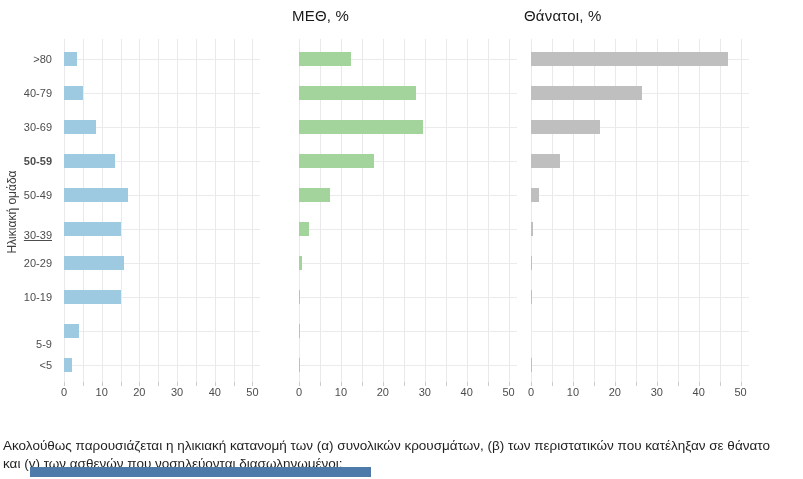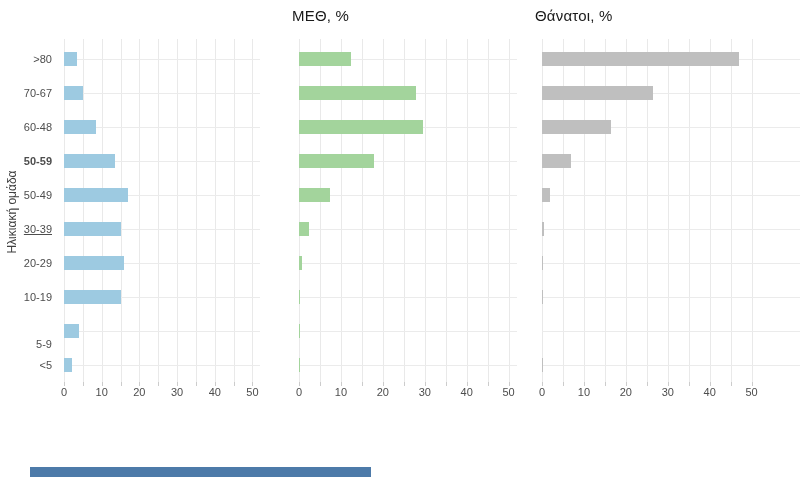--- a/index.html
+++ b/index.html
@@ -4,21 +4,21 @@
 <style>
   html,body{margin:0;padding:0;background:#ffffff;}
   .screen{
     position:relative;width:803px;height:479px;background:#ffffff;overflow:hidden;
     font-family:"Liberation Sans","DejaVu Sans",sans-serif;
   }
   .figure{position:absolute;left:0;top:0;width:803px;height:420px;}
   .chart{position:absolute;top:0;height:410px;}
   .chart.c1{left:64px;width:196px;}
   .chart.c2{left:299px;width:218px;}
-  .chart.c3{left:542px;width:218px;padding-left:40px;}
+  .chart.c3{left:531px;width:218px;}
   .ctitle{
     position:absolute;top:7px;left:-7px;font-size:15px;color:#1a1a1a;
     white-space:nowrap;letter-spacing:.2px;
   }
   .panel{position:absolute;left:0;top:42px;width:100%;height:340px;background:#ffffff;}
   .gv{position:absolute;top:-3px;bottom:0;width:1px;background:#e9e9e9;}
   .gh{position:absolute;left:0;right:0;height:1px;background:#ebebeb;}
   .tick{position:absolute;bottom:-4px;height:4px;width:1px;background:#cccccc;}
   .bar{position:absolute;left:0;height:14px;}
   .xlabels{position:absolute;left:0;top:386px;width:100%;height:14px;}
@@ -42,25 +42,25 @@
 <body>
 
 <div class="screen">
 
   <div class="figure">
 
     <div class="ytitle">Ηλικιακή ομάδα</div>
 
     <div class="ylabels" id="ylabels">
         <div class="ylab" style="top: 17px;">&gt;80</div>
-        <div class="ylab" style="top: 51px;">70-67</div>
-        <div class="ylab" style="top: 85px;">60-48</div>
+        <div class="ylab" style="top: 51px;">40-79</div>
+        <div class="ylab" style="top: 85px;">30-69</div>
         <div class="ylab" style="top: 119px; font-weight: bold;">50-59</div>
         <div class="ylab" style="top: 153px;">50-49</div>
-        <div class="ylab" style="top: 187px; text-decoration: underline;">30-39</div>
+        <div class="ylab" style="top: 193px; text-decoration: underline;">30-39</div>
         <div class="ylab" style="top: 221px;">20-29</div>
         <div class="ylab" style="top: 255px;">10-19</div>
         <div class="ylab" style="top: 302px;">5-9</div>
         <div class="ylab" style="top: 323px;">&lt;5</div>
       </div>
 
     <div class="chart c1">
       <div class="panel">
           <div class="gv" style="left: 0px;"></div>
           <div class="tick" style="left: 0px;"></div>
@@ -222,16 +222,17 @@
           <div class="xlab" style="left: 41.9231px;">10</div>
           <div class="xlab" style="left: 83.8462px;">20</div>
           <div class="xlab" style="left: 125.769px;">30</div>
           <div class="xlab" style="left: 167.692px;">40</div>
           <div class="xlab" style="left: 209.615px;">50</div>
         </div>
     </div>
 
   </div>
 
+  <div class="caption">Ακολούθως παρουσιάζεται η ηλικιακή κατανομή των (α) συνολικών κρουσμάτων, (β) των περιστατικών που κατέληξαν σε θάνατο και (γ) των ασθενών που νοσηλεύονται διασωληνωμένοι:</div>
 
   <div class="strip" style="background: rgb(77, 122, 169);"></div>
 
 </div>
 
 </body></html>

